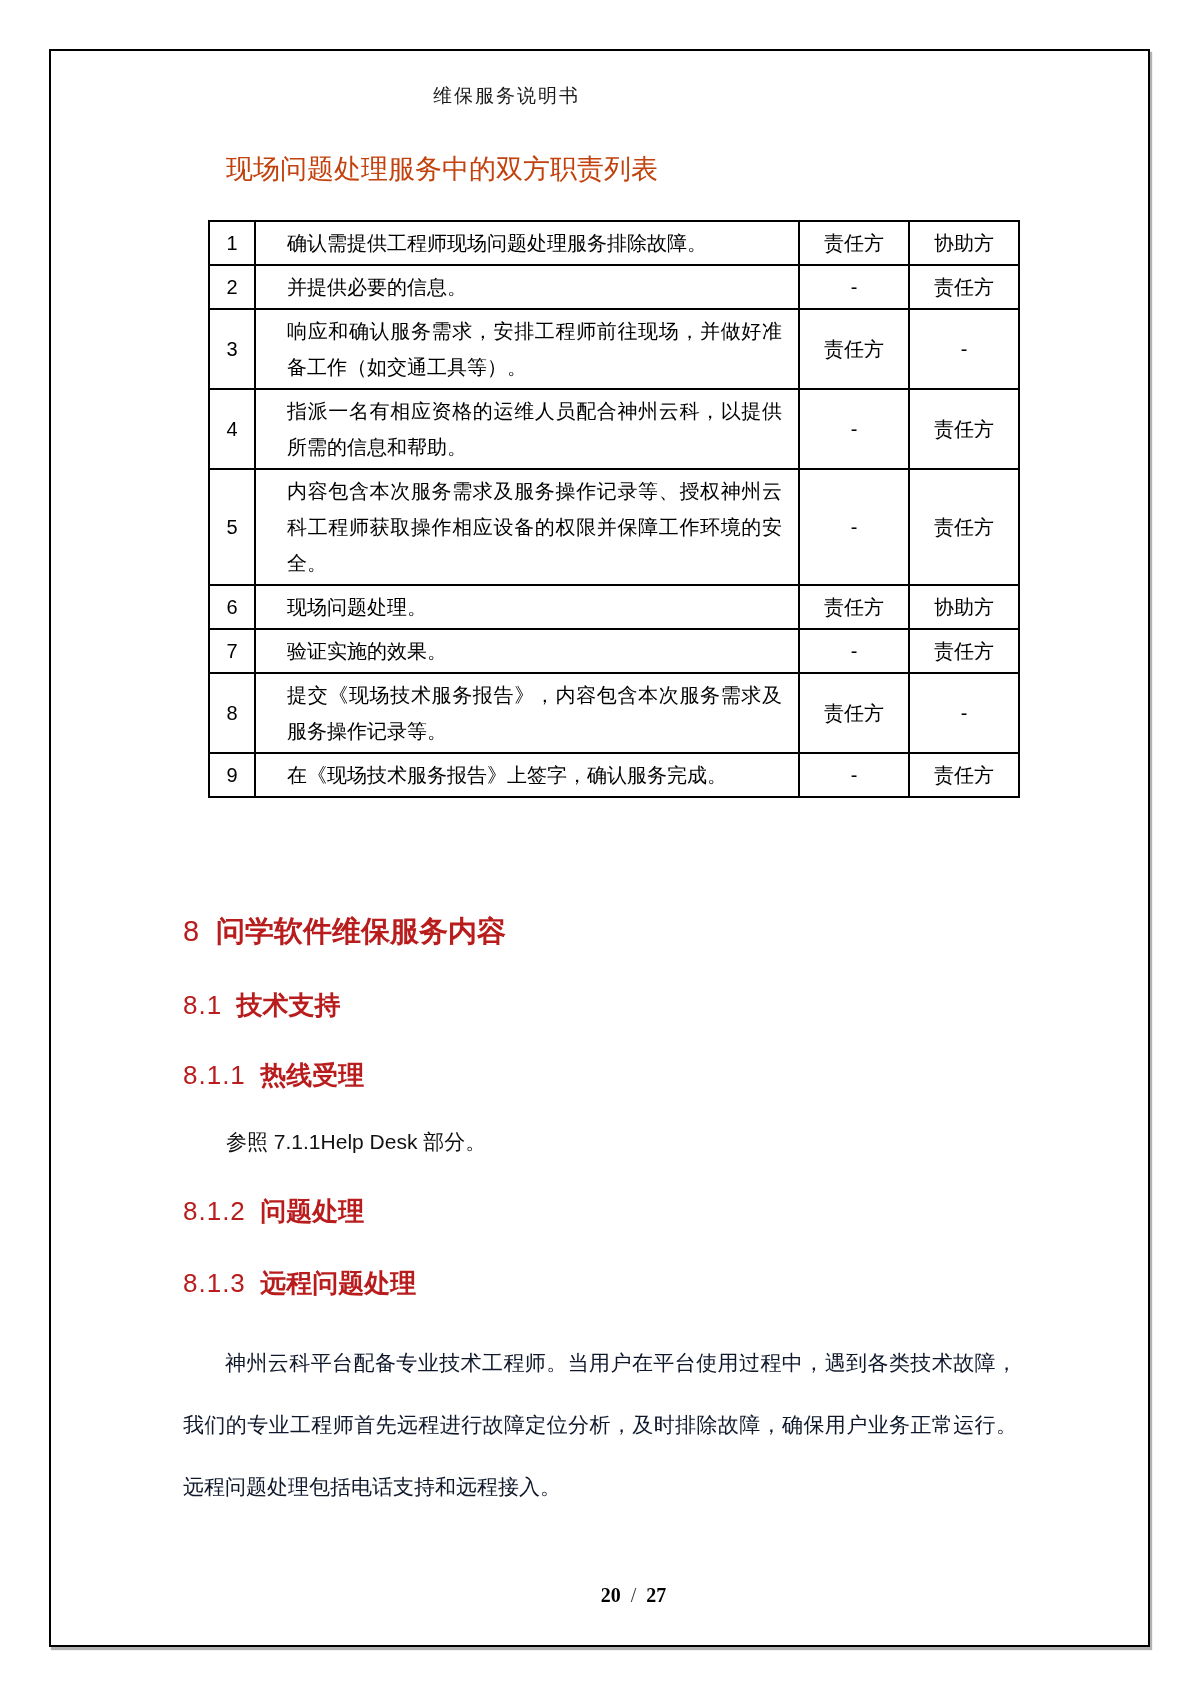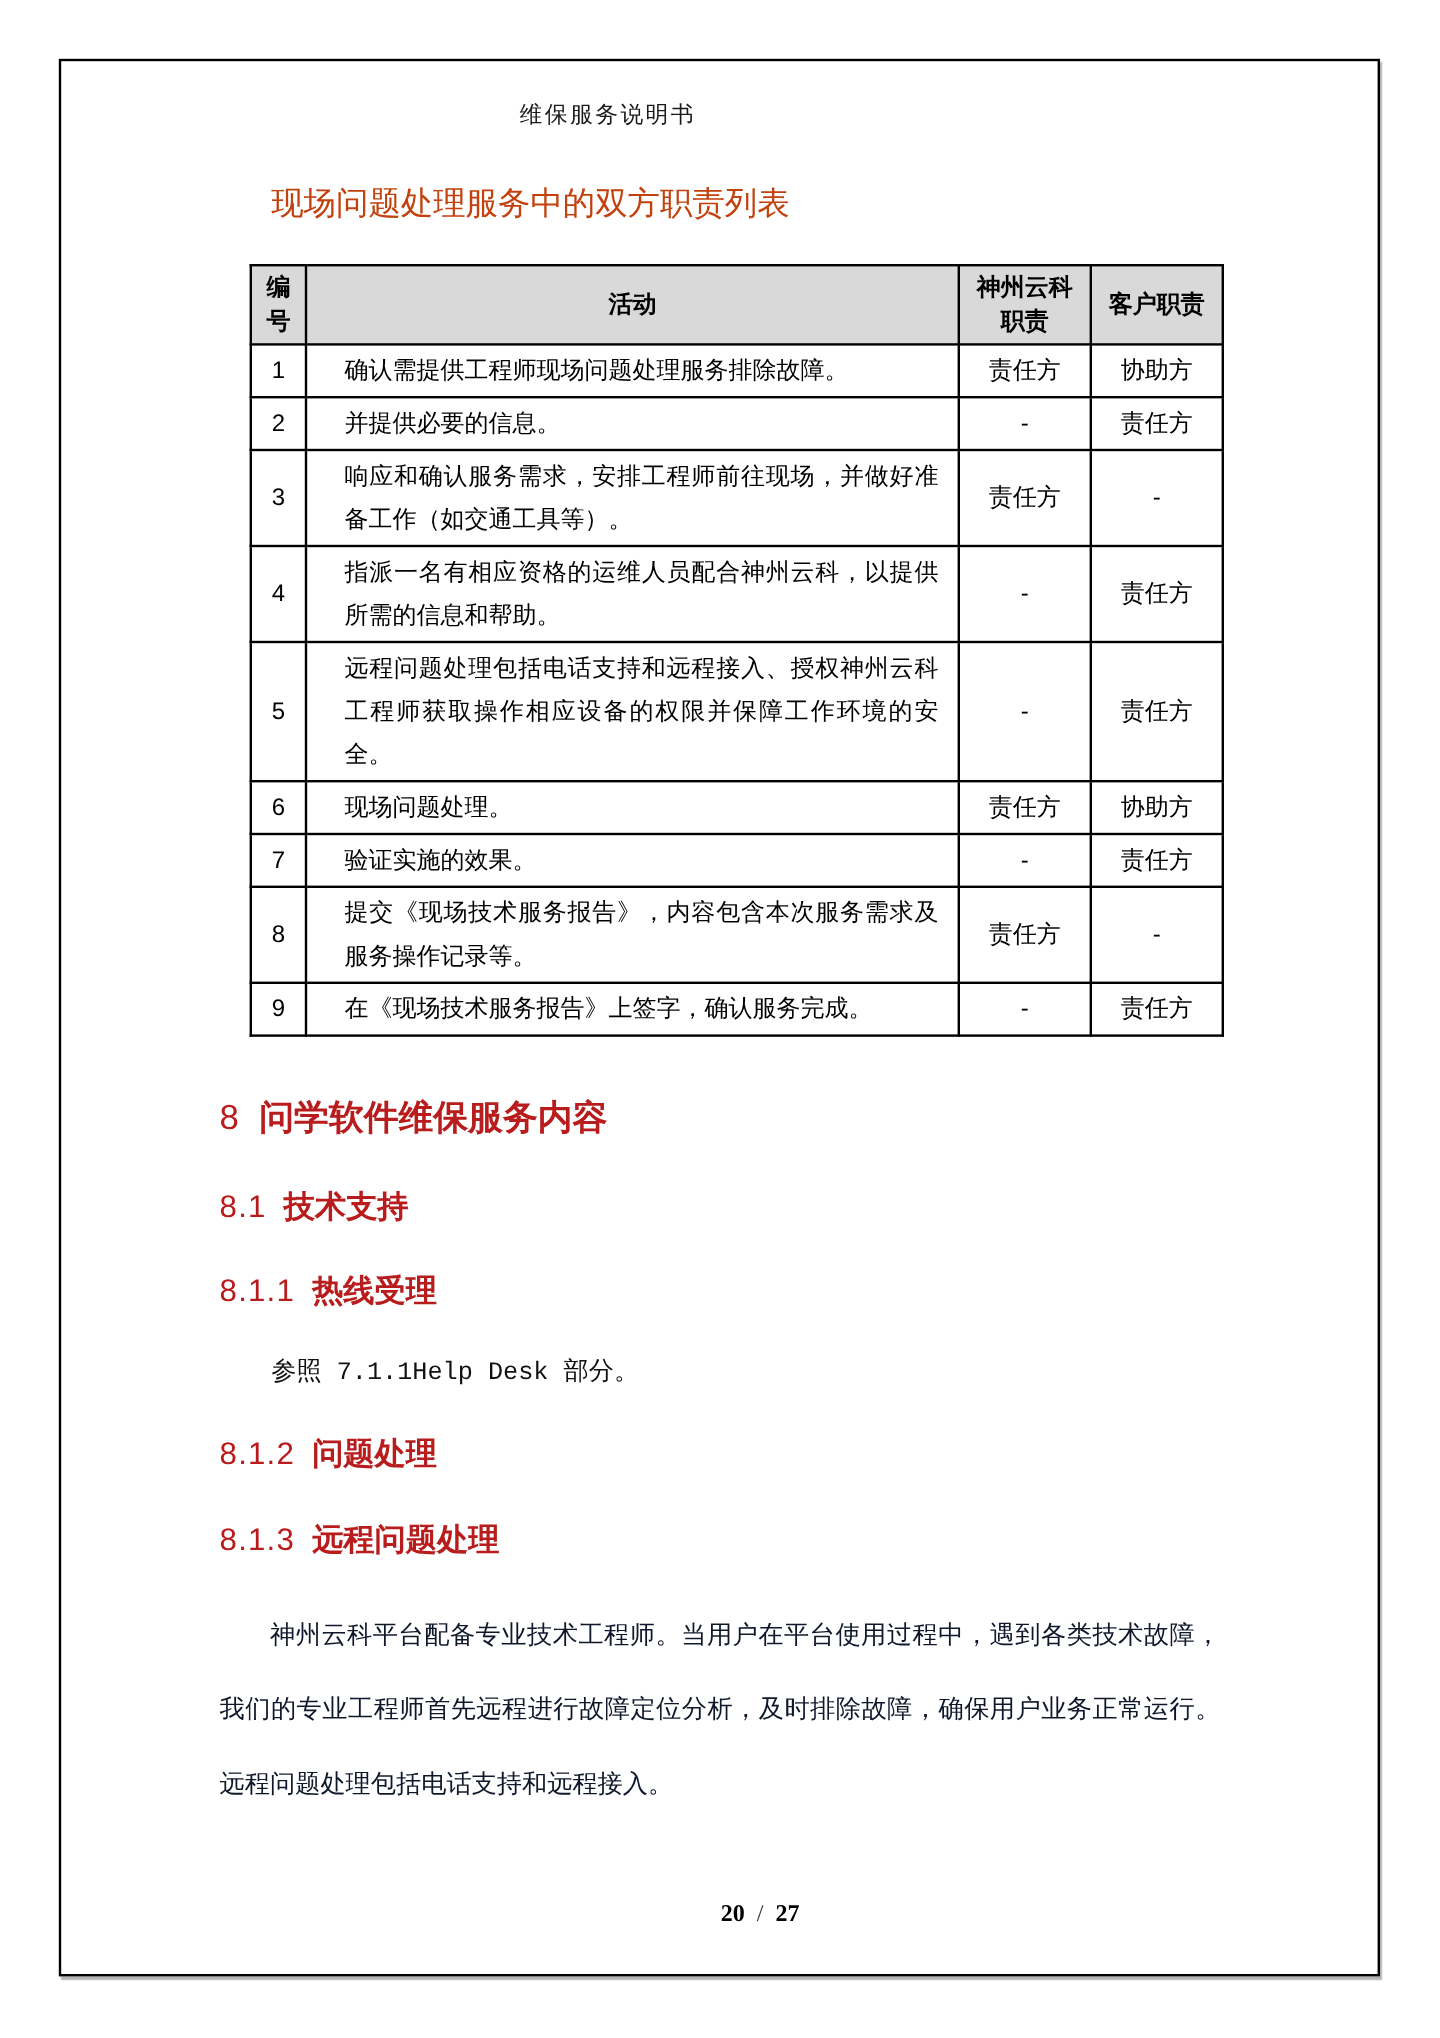--- a/index.html
+++ b/index.html
@@ -70,21 +70,21 @@
     color: #b91c1c;
   }
   .heading .num   { font-weight: 400; margin-right: 0.55em; letter-spacing: 1px; }
   .heading .title { font-weight: 700; }
   .heading.lv1 { font-size: 29px; }
   .heading.lv2 { font-size: 26px; }
   .heading.lv3 { font-size: 26px; }
   .ref-line {
     position: absolute;
     top: 1128px; left: 226px;
-    font-family: Liberation Mono, monospace;
+    font-family: Liberation Sans, sans-serif;
     font-size: 21px;
     color: #111;
   }
   .body-para {
     position: absolute;
     top: 1332px; left: 183px;
     width: 834px;
     font-size: 21px;
     line-height: 62px;
     text-align: justify;
@@ -113,26 +113,20 @@
 <div class="intro-line">现场问题处理服务中的双方职责列表</div>
 
 <table class="resp-table">
   <colgroup>
     <col style="width:46px">
     <col style="width:544px">
     <col style="width:110px">
     <col style="width:110px">
   </colgroup>
   <tbody>
-    <tr class="hdr">
-      <th>编号</th>
-      <th>活动</th>
-      <th><span>神州云科</span><br><span>职责</span></th>
-      <th>客户职责</th>
-    </tr>
     <tr class="h1row">
       <td class="c-no">1</td>
       <td class="c-act">确认需提供工程师现场问题处理服务排除故障。</td>
       <td class="c-mid">责任方</td>
       <td class="c-mid">协助方</td>
     </tr>
     <tr class="h1row">
       <td class="c-no">2</td>
       <td class="c-act">并提供必要的信息。</td>
       <td class="c-mid">-</td>
@@ -145,21 +139,21 @@
       <td class="c-mid">-</td>
     </tr>
     <tr class="h2row">
       <td class="c-no">4</td>
       <td class="c-act">指派一名有相应资格的运维人员配合神州云科，以提供所需的信息和帮助。</td>
       <td class="c-mid">-</td>
       <td class="c-mid">责任方</td>
     </tr>
     <tr class="h3row">
       <td class="c-no">5</td>
-      <td class="c-act">远程问题处理包括电话支持和远程接入、授权神州云科工程师获取操作相应设备的权限并保障工作环境的安全。</td>
+      <td class="c-act">内容包含本次服务需求及服务操作记录等、授权神州云科工程师获取操作相应设备的权限并保障工作环境的安全。</td>
       <td class="c-mid">-</td>
       <td class="c-mid">责任方</td>
     </tr>
     <tr class="h1row">
       <td class="c-no">6</td>
       <td class="c-act">现场问题处理。</td>
       <td class="c-mid">责任方</td>
       <td class="c-mid">协助方</td>
     </tr>
     <tr class="h1row">

